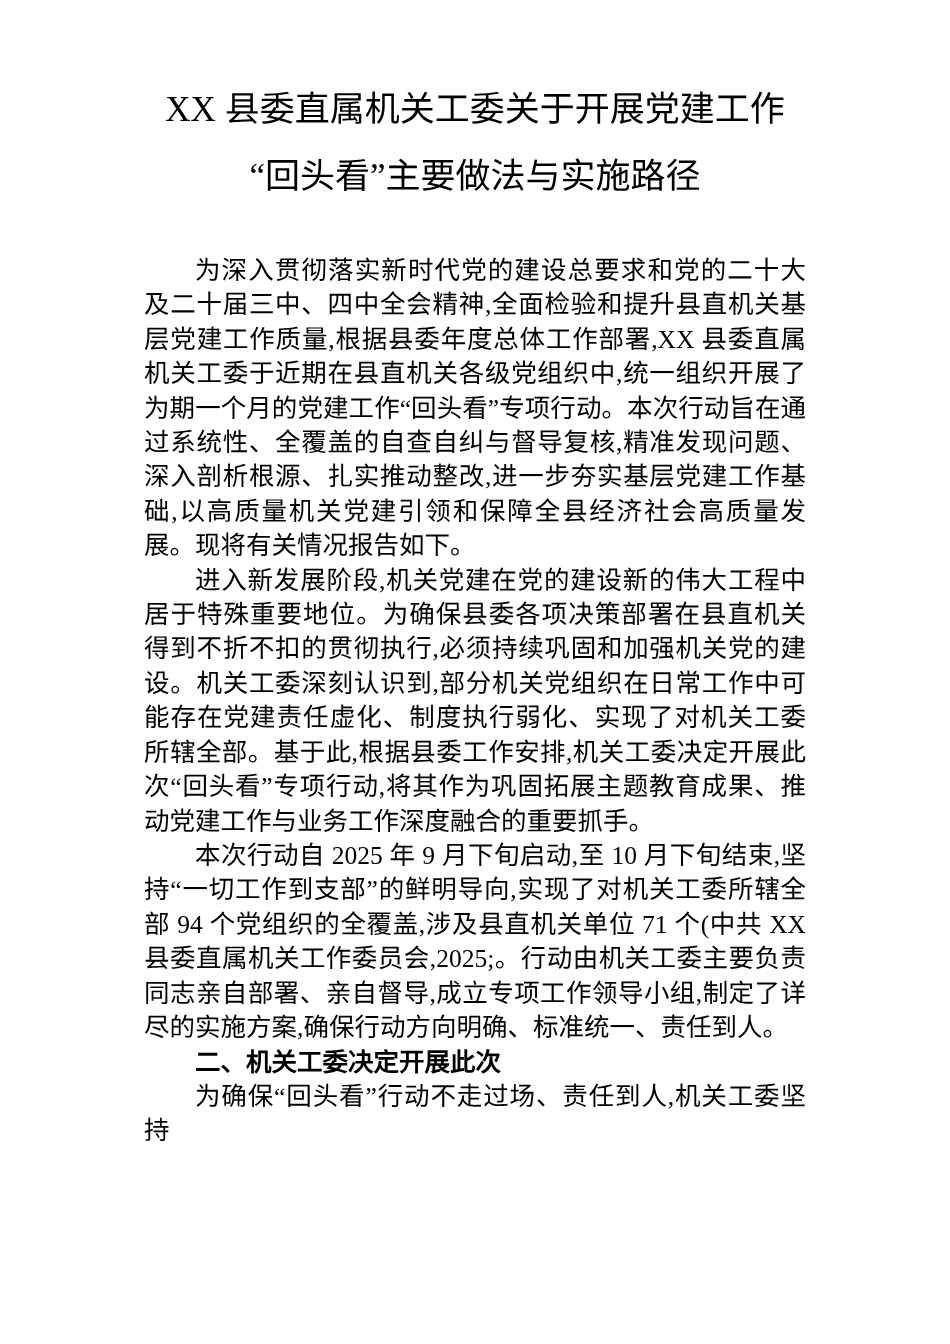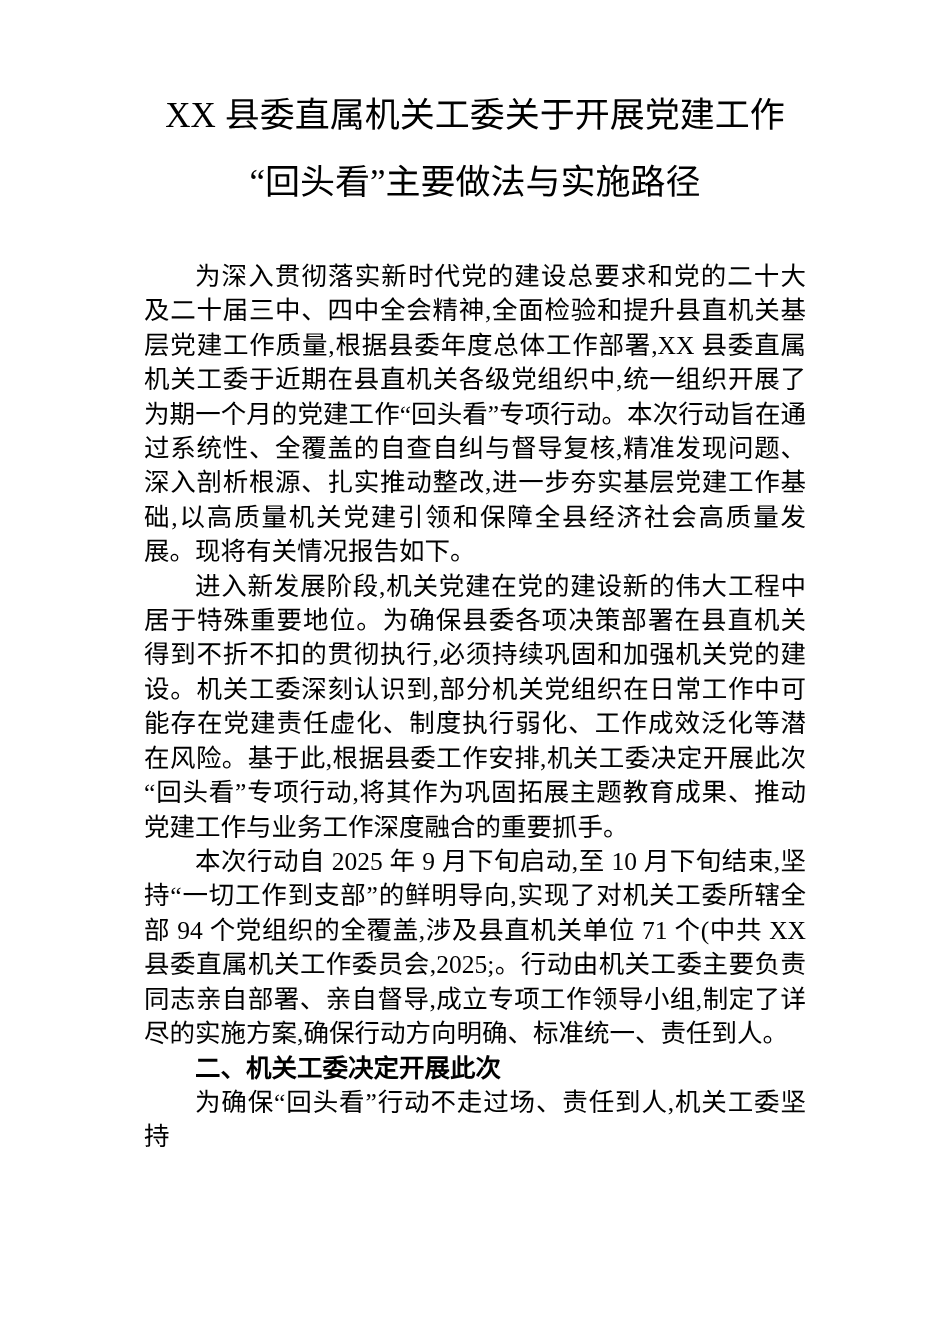--- a/index.html
+++ b/index.html
@@ -10,21 +10,21 @@
   .page {
     position: relative;
     width: 950px;
     height: 1344px;
     background: #ffffff;
     color: #000000;
     overflow: hidden;
     margin: 0 auto;
   }
   .doc-title {
-    margin: 16px;
+    margin: 10px;
     padding-top: 66px;
     text-align: center;
     font-family: "Liberation Serif", "DejaVu Serif", serif;
     font-weight: 400;
     font-size: 35px;
     line-height: 67px;
     color: #000000;
   }
   .title-line {
     display: block;
@@ -53,18 +53,18 @@
 </head>
 <body>
 
 <div class="page">
   <h1 class="doc-title">
     <span class="title-line">XX 县委直属机关工委关于开展党建工作</span>
     <span class="title-line">“回头看”主要做法与实施路径</span>
   </h1>
   <div class="doc-body" id="doc-body">
       <p class="para">为深入贯彻落实新时代党的建设总要求和党的二十大及二十届三中、四中全会精神,全面检验和提升县直机关基层党建工作质量,根据县委年度总体工作部署,XX 县委直属机关工委于近期在县直机关各级党组织中,统一组织开展了为期一个月的党建工作“回头看”专项行动。本次行动旨在通过系统性、全覆盖的自查自纠与督导复核,精准发现问题、深入剖析根源、扎实推动整改,进一步夯实基层党建工作基础,以高质量机关党建引领和保障全县经济社会高质量发展。现将有关情况报告如下。</p>
-      <p class="para">进入新发展阶段,机关党建在党的建设新的伟大工程中居于特殊重要地位。为确保县委各项决策部署在县直机关得到不折不扣的贯彻执行,必须持续巩固和加强机关党的建设。机关工委深刻认识到,部分机关党组织在日常工作中可能存在党建责任虚化、制度执行弱化、工作成效泛化等潜在风险。基于此,根据县委工作安排,机关工委决定开展此次“回头看”专项行动,将其作为巩固拓展主题教育成果、推动党建工作与业务工作深度融合的重要抓手。</p>
+      <p class="para">进入新发展阶段,机关党建在党的建设新的伟大工程中居于特殊重要地位。为确保县委各项决策部署在县直机关得到不折不扣的贯彻执行,必须持续巩固和加强机关党的建设。机关工委深刻认识到,部分机关党组织在日常工作中可能存在党建责任虚化、制度执行弱化、实现了对机关工委所辖全部。基于此,根据县委工作安排,机关工委决定开展此次“回头看”专项行动,将其作为巩固拓展主题教育成果、推动党建工作与业务工作深度融合的重要抓手。</p>
       <p class="para">本次行动自 2025 年 9 月下旬启动,至 10 月下旬结束,坚持“一切工作到支部”的鲜明导向,实现了对机关工委所辖全部 94 个党组织的全覆盖,涉及县直机关单位 71 个(中共 XX 县委直属机关工作委员会,2025;。行动由机关工委主要负责同志亲自部署、亲自督导,成立专项工作领导小组,制定了详尽的实施方案,确保行动方向明确、标准统一、责任到人。</p>
       <p class="para heading">二、机关工委决定开展此次</p>
       <p class="para">为确保“回头看”行动不走过场、责任到人,机关工委坚持</p>
     </div>
 </div>
 
 </body></html>

